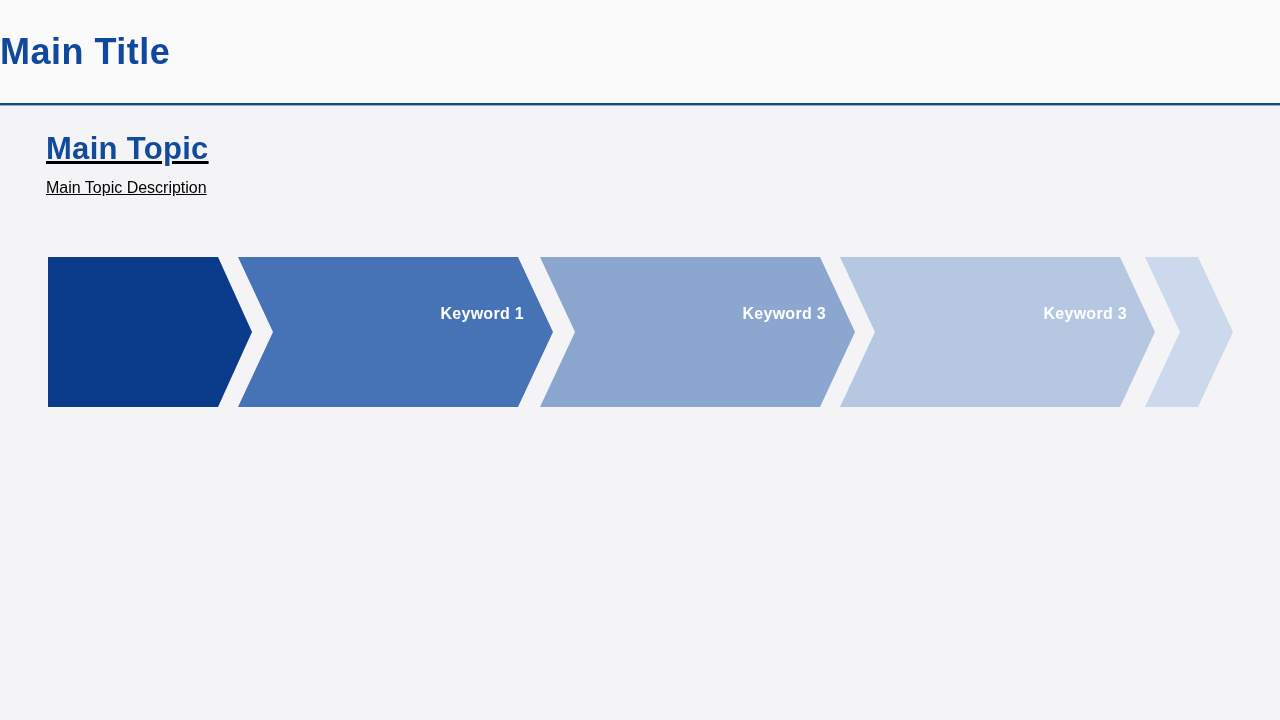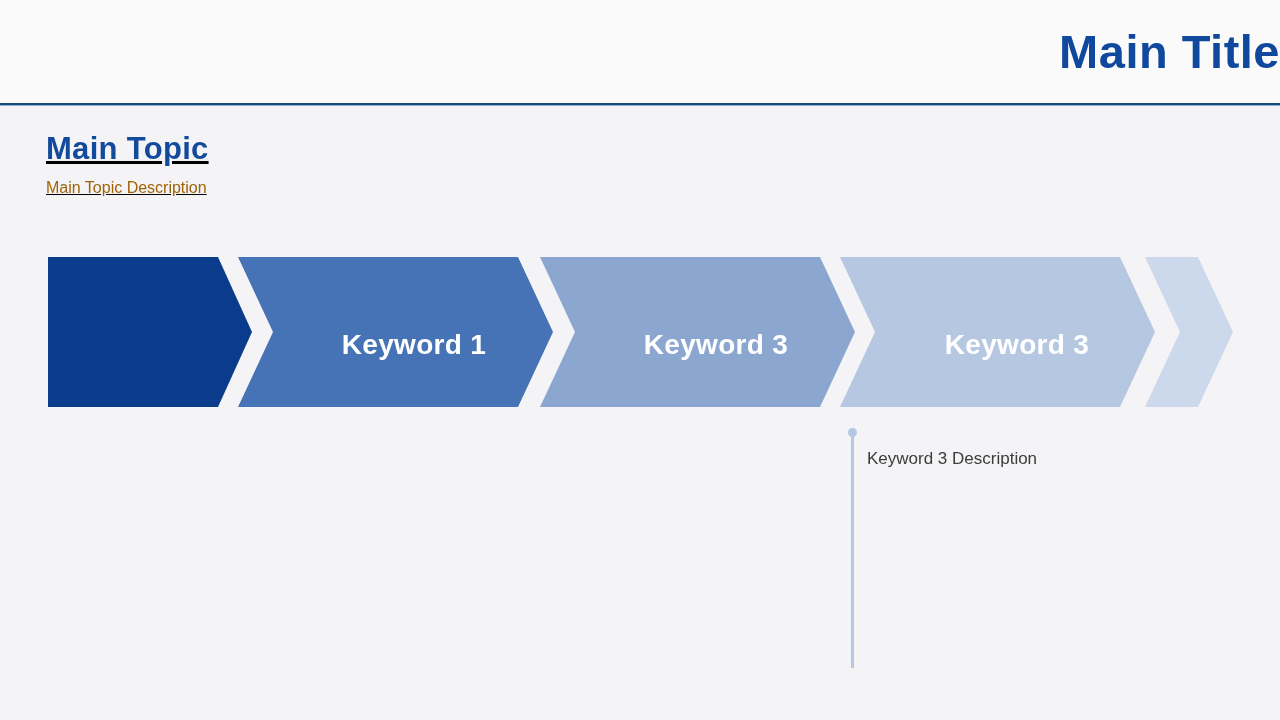--- a/index.html
+++ b/index.html
@@ -20,22 +20,22 @@
     width: 1280px;
     height: 103px;
     background: #FAFAFB;
   }
   .main-title {
     position: absolute;
     top: 0; left: 0;
     width: 100%;
     height: 77px;
     line-height: 103px;
-    text-align: right;
-    font-size: 47px;
+    text-align: left;
+    font-size: 36px;
     font-weight: 700;
     letter-spacing: 0.5px;
     color: #0F489C;
   }
   .divider {
     position: absolute;
     top: 103px; left: 0;
     width: 1280px;
     height: 3px;
     background: linear-gradient(to bottom, #174A78 0%, #174A78 66%, #8FB2D4 66%, #8FB2D4 100%);
@@ -64,26 +64,26 @@
   .chevron-strip {
     position: absolute;
     top: 257px; left: 0;
     width: 1280px;
     height: 150px;
   }
   .chevron-strip svg { display: block; width: 1280px; height: 150px; }
 
   .chevron-label {
     position: absolute;
-    top: 331px;
+    top: 300px;
     width: 220px;
     height: 28px;
     line-height: 28px;
-    text-align: center;
-    font-size: 28px;
+    text-align: right;
+    font-size: 16px;
     font-weight: 700;
     color: #FFFFFF;
     letter-spacing: 0.3px;
   }
   .label-1 { left: 304px; }
   .label-2 { left: 606px; }
   .label-3 { left: 907px; }
 
   
   .desc-col {
@@ -119,38 +119,33 @@
 
 <div class="slide" style="background: rgb(244, 244, 246);">
 
   <div class="header" style="background: rgb(250, 250, 251);">
     <div class="main-title" style="color: rgb(15, 72, 156);">Main Title</div>
   </div>
   <div class="divider"></div>
 
   <div class="topic-block">
     <div class="topic-title" style="color: rgb(19, 75, 156);">Main Topic</div>
-    <div class="topic-desc" style="color: #a16207;">Main Topic Description</div>
+    <div class="topic-desc" style="color: #000000;">Main Topic Description</div>
   </div>
 
   <div class="chevron-strip">
     <svg viewBox="0 0 1280 150" xmlns="http://www.w3.org/2000/svg">
       <polygon points="48,0 218,0 252,75 218,150 48,150" style="fill: rgb(11, 59, 139);"></polygon>
       <polygon points="238,0 518,0 553,75 518,150 238,150 273,75" style="fill: rgb(69, 115, 181);"></polygon>
       <polygon points="540,0 820,0 855,75 820,150 540,150 575,75" style="fill: rgb(139, 167, 208);"></polygon>
       <polygon points="840,0 1120,0 1155,75 1120,150 840,150 875,75" style="fill: rgb(182, 199, 226);"></polygon>
       <polygon points="1145,0 1198,0 1233,75 1198,150 1145,150 1180,75" style="fill: rgb(204, 216, 236);"></polygon>
     </svg>
   </div>
 
   <div class="chevron-label label-1" style="color: rgb(255, 255, 255);">Keyword 1</div>
   <div class="chevron-label label-2" style="color: rgb(255, 255, 255);">Keyword 3</div>
   <div class="chevron-label label-3" style="color: rgb(255, 255, 255);">Keyword 3</div>
 
 
 
-  <div class="desc-col col-3">
-    <div class="desc-dot" style="background: rgb(180, 199, 228);"></div>
-    <div class="desc-line" style="background: rgb(180, 199, 228);"></div>
-    <div class="desc-text" style="color: rgb(60, 60, 60);">Keyword 3 Description</div>
-  </div>
 
 </div>
 
 </body></html>

